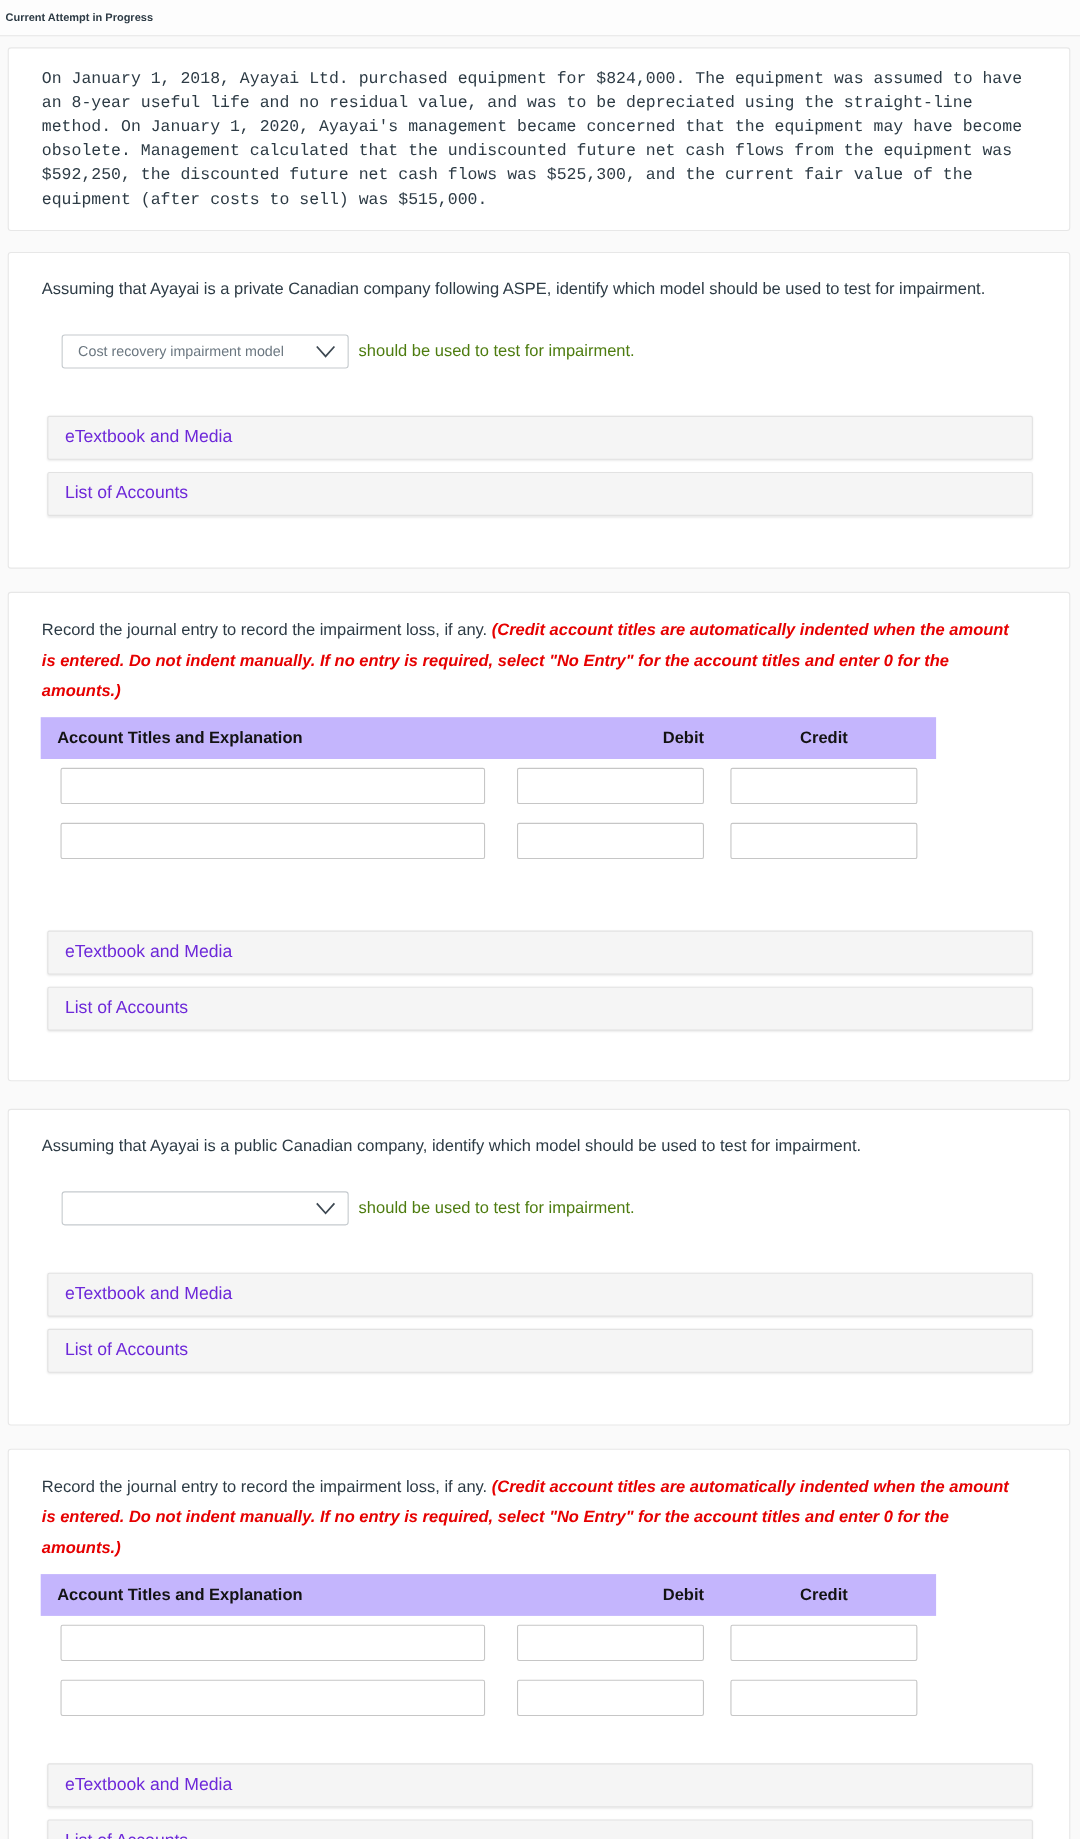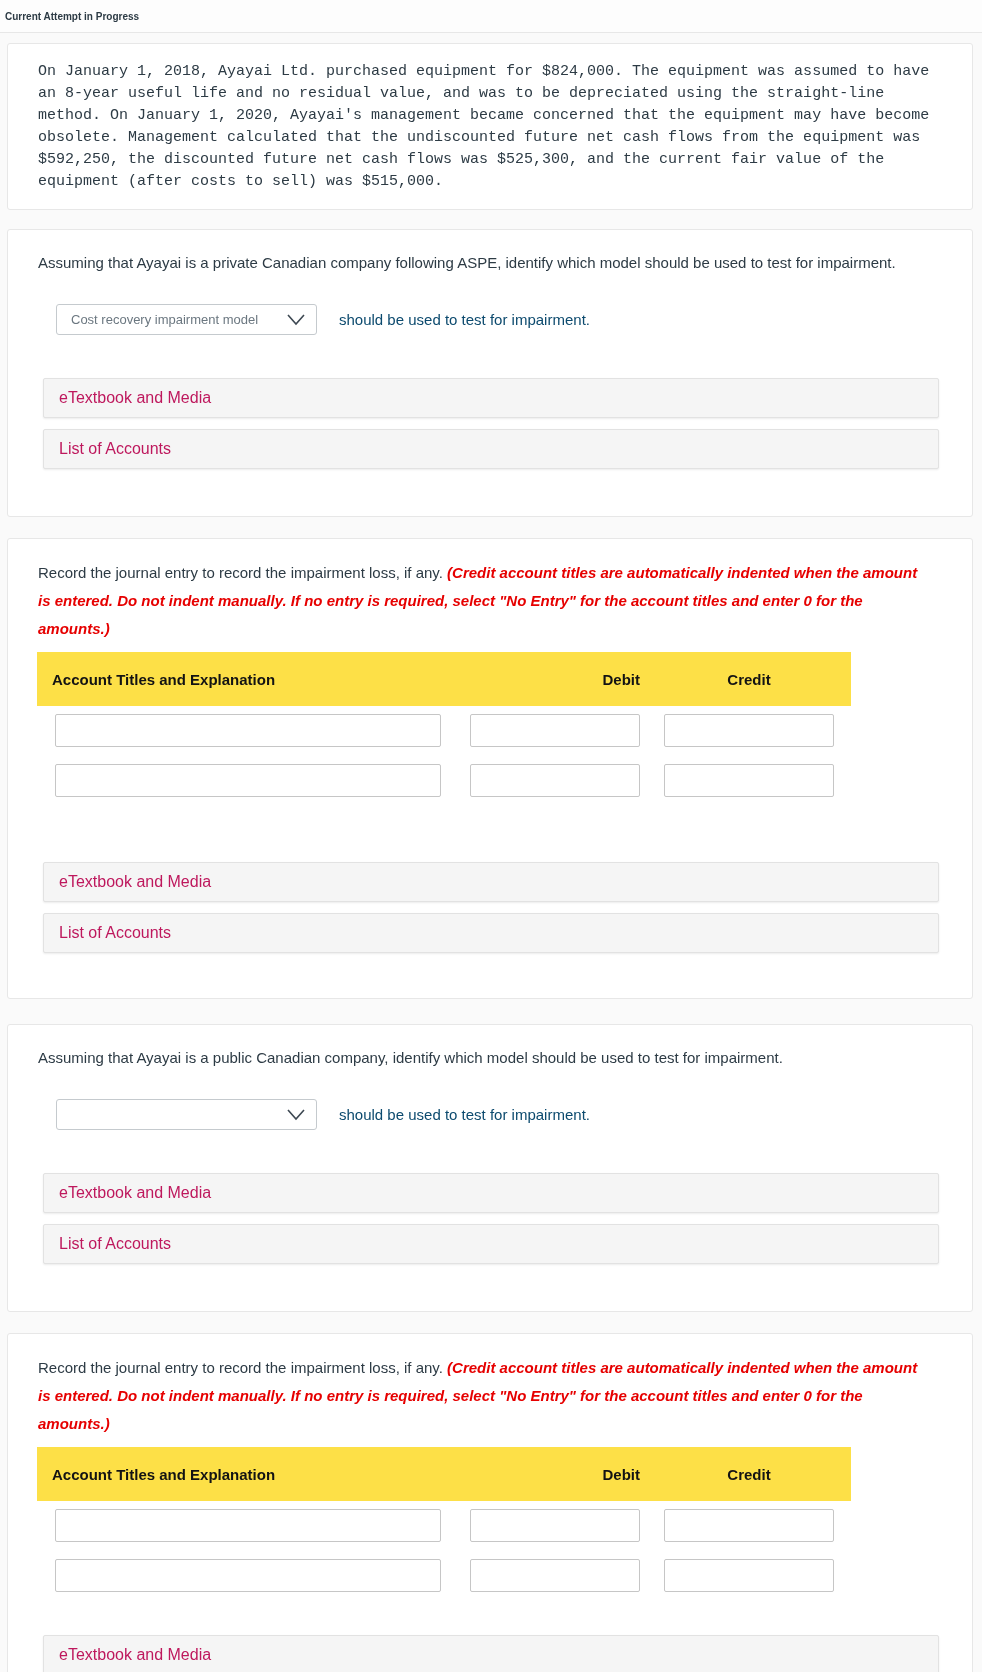--- a/index.html
+++ b/index.html
@@ -62,21 +62,21 @@
     margin: 0;
     font-size: 15px;
     line-height: 22px;
     color: #2d3b45;
   }
   .select-row {
     margin-top: 30px;
     margin-left: 18px;
     display: flex;
     align-items: center;
-    gap: 22px;
+    gap: 9px;
     height: 31px;
   }
   .select-box {
     width: 261px;
     height: 31px;
     box-sizing: border-box;
     border: 1px solid #c5cace;
     border-radius: 3px;
     background: #ffffff;
     display: flex;
@@ -92,42 +92,42 @@
     overflow: hidden;
   }
   .chevron {
     display: flex;
     align-items: center;
     flex: 0 0 auto;
   }
   .chevron svg { display: block; }
   .select-suffix {
     font-size: 15px;
-    color: #0c4a6e;
+    color: #4d7c0f;
   }
   
   .accordion-group {
     margin-left: 5px;
   }
   .accordion-group.after-select { margin-top: 43px; }
   .accordion-group.after-journal-1 { margin-top: 65px; }
   .accordion-group.after-journal-2 { margin-top: 43px; }
   .accordion {
     width: 896px;
     height: 40px;
     box-sizing: border-box;
     background: #f5f5f5;
     border: 1px solid #e2e2e2;
     border-radius: 2px;
     box-shadow: 0 1px 2px rgba(0,0,0,0.08);
     display: flex;
     align-items: center;
     padding-left: 15px;
     font-size: 16px;
-    color: #be185d;
+    color: #6d28d9;
     cursor: pointer;
     margin-bottom: 11px;
   }
   .accordion:last-child { margin-bottom: 0; }
   
   .card-journal {
     margin-top: 21px;
     padding: 20px 42px 45px 30px;
   }
   .instruction {
@@ -143,22 +143,22 @@
     font-style: italic;
   }
   .jr-table {
     margin-top: 9px;
     width: 814px;
     margin-left: -1px;
     position: relative;
   }
   .jr-head {
     position: relative;
-    height: 54px;
-    background: #fde047;
+    height: 38px;
+    background: #c4b5fd;
   }
   .jr-head span {
     position: absolute;
     top: 50%;
     transform: translateY(-50%);
     font-weight: bold;
     font-size: 15px;
     color: #131313;
     white-space: nowrap;
   }

